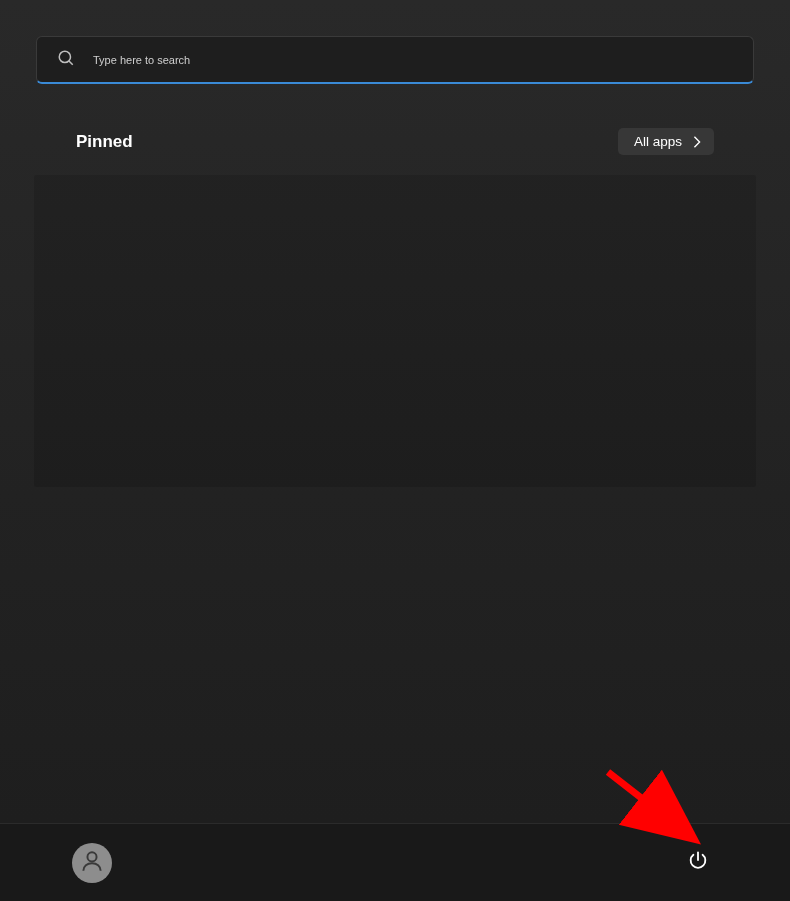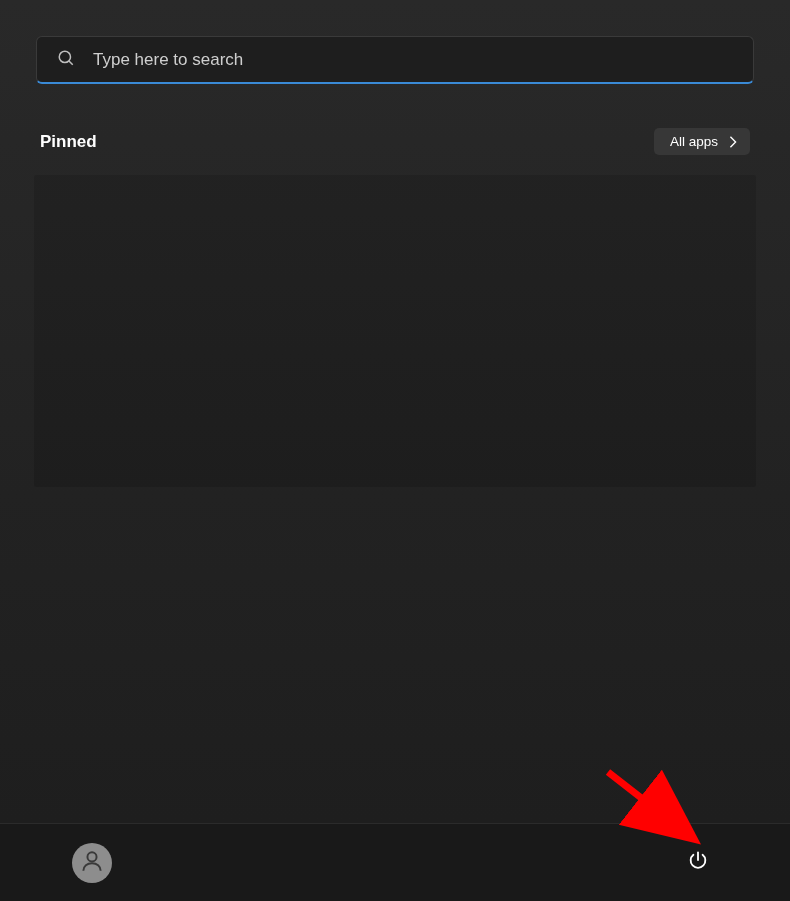--- a/index.html
+++ b/index.html
@@ -36,30 +36,30 @@
     padding: 0 20px;
     gap: 18px;
   }
   .search-box svg { flex: 0 0 auto; }
   .search-input {
     flex: 1;
     background: transparent;
     border: none;
     outline: none;
     color: #fde047;
-    font-size: 17px;
+    font-size: 11px;
   }
   .search-input::placeholder { color: #cfcfcf; }
 
   
   .section-header {
     display: flex;
     justify-content: space-between;
     align-items: center;
-    padding: 0 40px;
+    padding: 0 76px;
     margin-top: 44px;
     margin-bottom: 20px;
   }
   .section-title {
     font-size: 17px;
     font-weight: 600;
     color: #ffffff;
   }
   .pill-btn {
     display: inline-flex;

